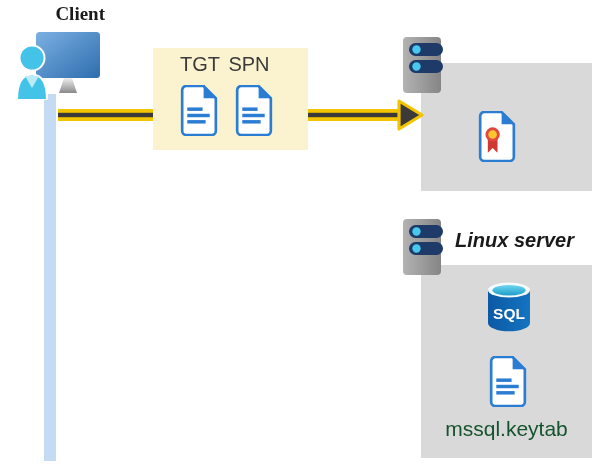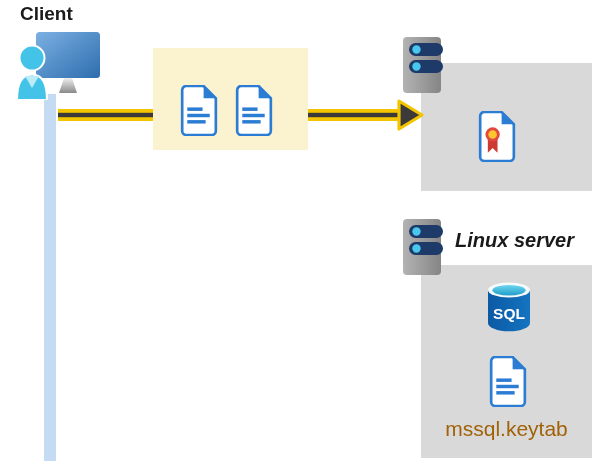--- a/index.html
+++ b/index.html
@@ -3,28 +3,28 @@
 <meta charset="utf-8">
 <style>
   html,body{margin:0;padding:0;background:#fff;}
   .stage{
     position:relative;width:600px;height:468px;background:#fff;overflow:hidden;
     font-family:"Liberation Sans",sans-serif;
   }
   .abs{position:absolute;}
   .panel{background:#D9D9D9;}
   .label-bold{font-weight:bold;color:#1A1A1A;}
-  .client-label{left:20px;top:2px;width:85px;text-align:left;font-size:19px;line-height:24px;}
+  .client-label{left:20px;top:2px;width:85px;text-align:right;font-size:19px;line-height:24px;font-family:Liberation Serif, serif;}
   .dc-label{left:455px;top:3px;width:130px;font-size:20px;line-height:27px;}
   .linux-label{left:455px;top:227px;width:140px;font-size:20px;line-height:27px;white-space:nowrap;font-style:italic;}
   .ticket-box{left:153px;top:48px;width:155px;height:102px;background:#FBF3CF;}
   .ticket-label{top:53px;width:60px;text-align:center;font-size:20px;color:#3B3A39;font-weight:400;}
   .tgt{left:170px;}
   .spn{left:219px;}
-  .keytab-label{left:421px;top:417px;width:171px;text-align:center;font-size:21px;color:#a16207;}
+  .keytab-label{left:421px;top:417px;width:171px;text-align:center;font-size:21px;color:#14532d;}
   .blue-line{left:44px;top:94px;width:12px;height:367px;background:#C5DBF4;}
   .dc-panel{left:421px;top:63px;width:171px;height:128px;}
   .linux-panel{left:421px;top:265px;width:171px;height:193px;}
   svg{display:block;}
 </style>
 </head>
 <body>
 
 <div class="stage">
 
@@ -33,20 +33,22 @@
 
   <div class="abs blue-line"></div>
 
   <svg class="abs" style="left:54px;top:97px;" width="372" height="36" viewBox="0 0 372 36">
     <rect x="4" y="12" width="346" height="12" fill="#F2C500"></rect>
     <rect x="4" y="15.8" width="346" height="4.4" fill="#3B3A39"></rect>
     <polygon points="345,4 368,18 345,32" fill="#3B3A39" stroke="#F2C500" stroke-width="3.2" stroke-linejoin="round"></polygon>
   </svg>
 
   <div class="abs ticket-box"></div>
+  <div class="abs ticket-label tgt">TGT</div>
+  <div class="abs ticket-label spn">SPN</div>
 
   <svg class="abs" style="left:178px;top:85px;" width="41" height="51" viewBox="0 0 40 50">
     <path d="M4 5 a4 4 0 0 1 4 -4 h17 l12 12 v32 a4 4 0 0 1 -4 4 h-25 a4 4 0 0 1 -4 -4 Z" fill="#FFFFFF" stroke="#2B7CD3" stroke-width="2.6"></path>
     <polygon points="25,1 37,13 25,13" fill="#2B7CD3"></polygon>
     <rect x="9" y="22" width="15" height="3.4" fill="#2B7CD3"></rect>
     <rect x="9" y="28.2" width="22" height="3.4" fill="#2B7CD3"></rect>
     <rect x="9" y="34.4" width="18" height="3.4" fill="#2B7CD3"></rect>
   </svg>
 
   <svg class="abs" style="left:233px;top:85px;" width="41" height="51" viewBox="0 0 40 50">

